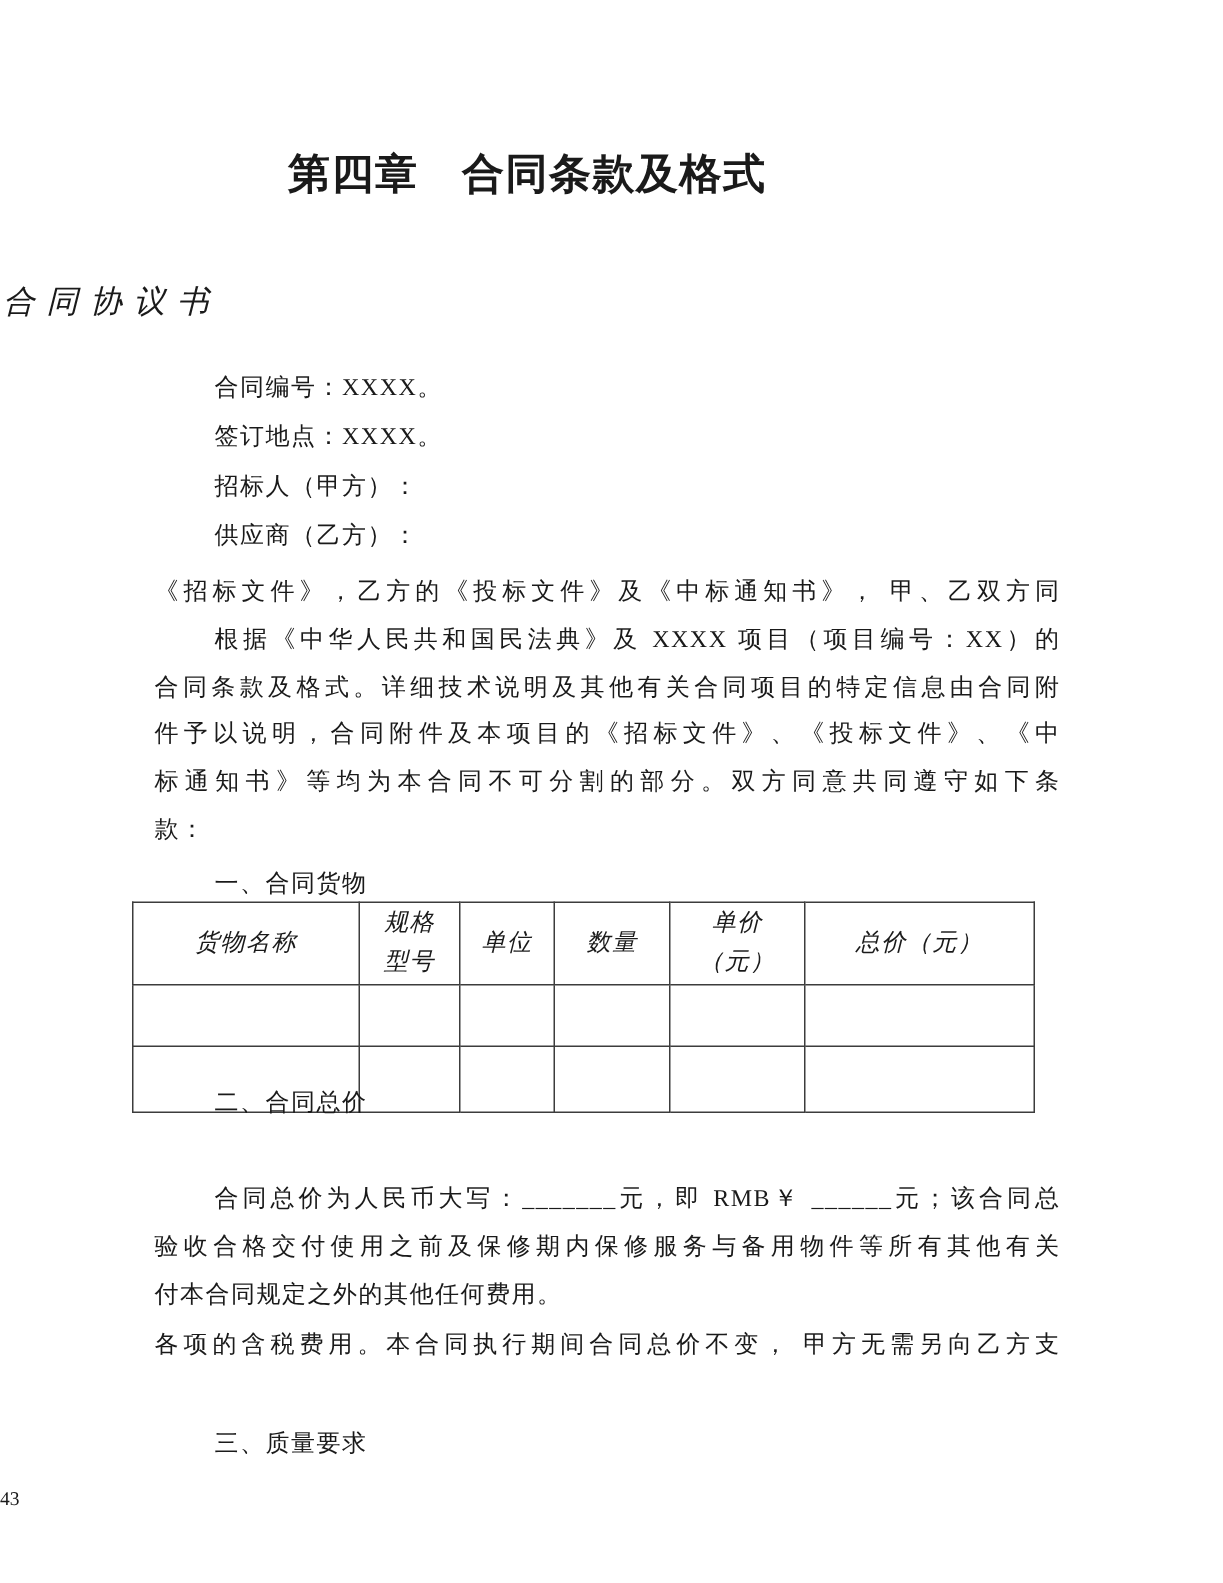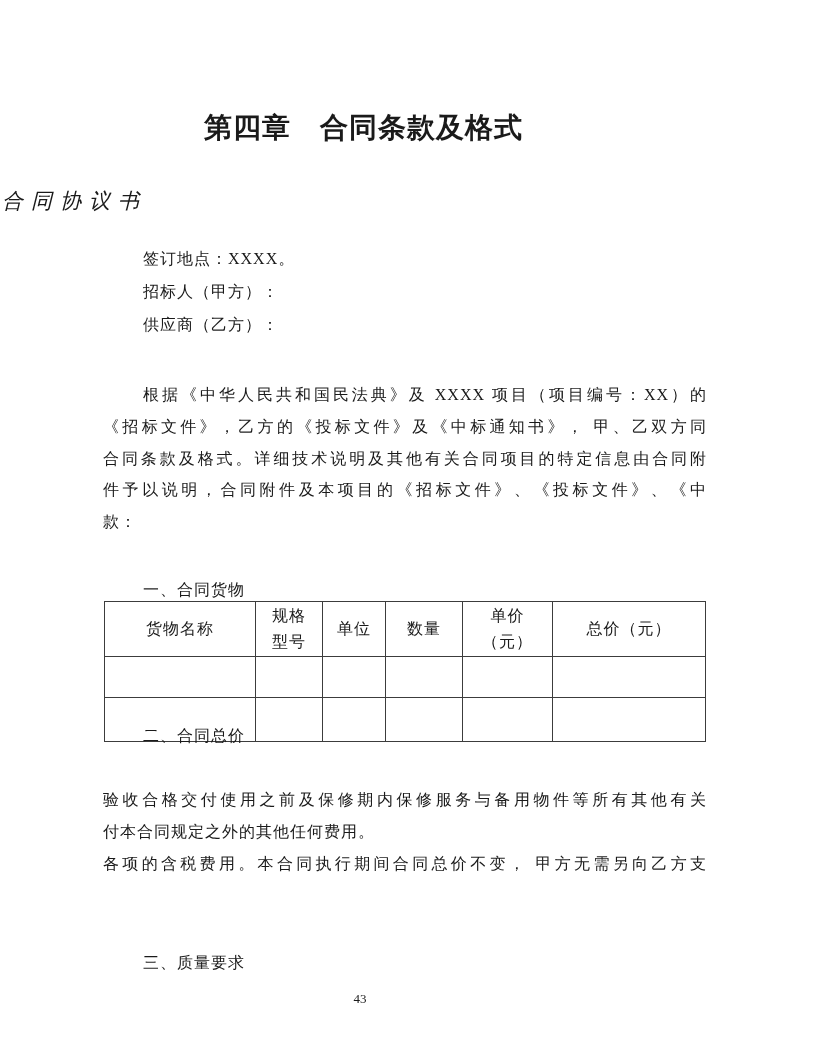--- a/index.html
+++ b/index.html
@@ -19,21 +19,21 @@
   .chapter-title {
     position: absolute;
     top: 97px;
     left: 0;
     width: 703px;
     text-align: center;
     font-family: "Liberation Sans", "DejaVu Sans", sans-serif;
     font-weight: 700;
     font-size: 28px;
     letter-spacing: 1px;
-    margin: 12px;
+    margin: 0;
   }
   .doc-subtitle {
     position: absolute;
     top: 187px;
     left: 2px;
     width: 815px;
     text-align: left;
     font-weight: 400;
     font-size: 21px;
     letter-spacing: 8px;
@@ -75,27 +75,28 @@
     padding-left: 40px;
     box-sizing: border-box;
   }
   .heading-goods   { top: 574px; }
   .heading-price   { top: 720px; }
   .heading-quality { top: 947px; }
 
   .goods-table {
     position: absolute;
     top: 601px;
-    left: 104px;
+    left: 88px;
     width: 601px;
     border-collapse: collapse;
     table-layout: fixed;
     font-size: 16px;
     letter-spacing: 1px;
     color: #1a1a1a;
+    font-style: italic;
   }
   .goods-table td, .goods-table th {
     border: 1px solid #3c3c3c;
     text-align: center;
     vertical-align: middle;
     font-weight: 400;
     padding: 0;
     white-space: pre-line;
     line-height: 26px;
   }
@@ -107,44 +108,46 @@
   .price-para .pline {
     height: 32.2px;
     line-height: 32.2px;
   }
 
   .page-number {
     position: absolute;
     top: 991px;
     left: 0;
     width: 720px;
-    text-align: center;
+    text-align: left;
     font-size: 13px;
   }
 </style>
 </head>
 <body>
 
 <div class="page">
 
   <h1 class="chapter-title">第四章　合同条款及格式</h1>
 
   <h2 class="doc-subtitle">合同协议书</h2>
 
   <div class="content meta-block">
+    <div class="line">合同编号：XXXX。</div>
     <div class="line">签订地点：XXXX。</div>
     <div class="line">招标人（甲方）：</div>
     <div class="line">供应商（乙方）：</div>
   </div>
 
   <div class="content para preamble">
+    <div class="pline">《招标文件》，乙方的《投标文件》及《中标通知书》， 甲、乙双方同</div>
     <div class="pline indent">根据《中华人民共和国民法典》及 XXXX 项目（项目编号：XX）的</div>
-    <div class="pline">《招标文件》，乙方的《投标文件》及《中标通知书》， 甲、乙双方同</div>
     <div class="pline">合同条款及格式。详细技术说明及其他有关合同项目的特定信息由合同附</div>
     <div class="pline">件予以说明，合同附件及本项目的《招标文件》、《投标文件》、《中</div>
+    <div class="pline">标通知书》等均为本合同不可分割的部分。双方同意共同遵守如下条</div>
     <div class="pline last">款：</div>
   </div>
 
   <div class="sec-heading heading-goods">一、合同货物</div>
 
   <table class="goods-table">
     <colgroup>
       <col style="width:151px">
       <col style="width:67px">
       <col style="width:63px">
@@ -178,20 +181,21 @@
         <td></td>
         <td></td>
         <td></td>
       </tr>
     </tbody>
   </table>
 
   <div class="sec-heading heading-price">二、合同总价</div>
 
   <div class="content para price-para">
+    <div class="pline indent">合同总价为人民币大写：_______元，即 RMB￥ ______元；该合同总</div>
     <div class="pline">验收合格交付使用之前及保修期内保修服务与备用物件等所有其他有关</div>
     <div class="pline last">付本合同规定之外的其他任何费用。</div>
     <div class="pline">各项的含税费用。本合同执行期间合同总价不变， 甲方无需另向乙方支</div>
   </div>
 
   <div class="sec-heading heading-quality">三、质量要求</div>
 
   <div class="page-number">43</div>
 
 </div>

